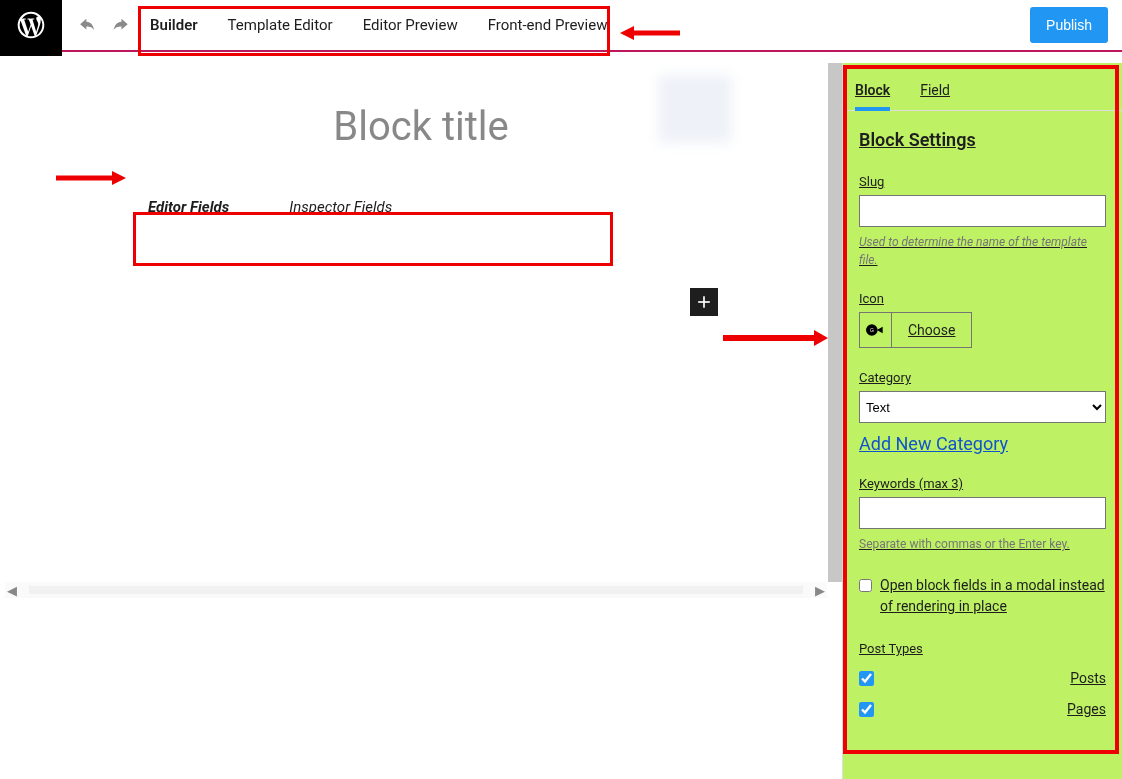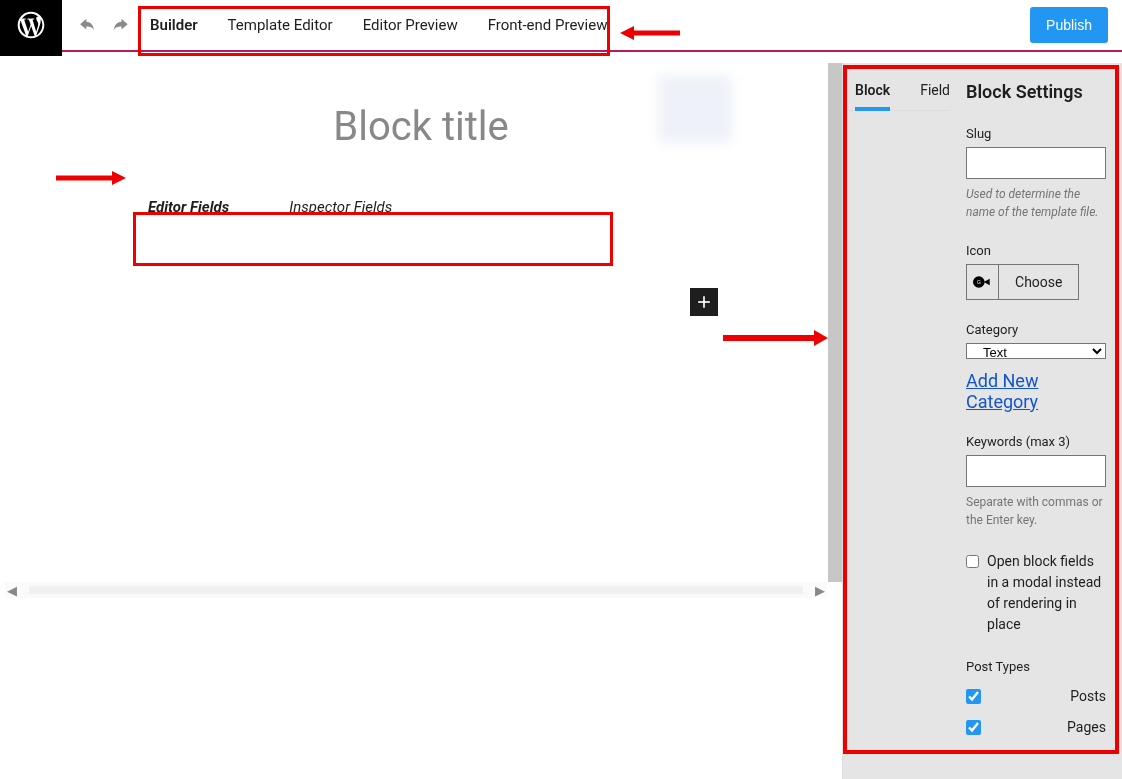--- a/index.html
+++ b/index.html
@@ -35,39 +35,39 @@
 
     .add-btn { position:absolute; left:690px; top:225px; width:28px; height:28px; background:#1e1e1e; display:flex; align-items:center; justify-content:center; cursor:pointer; }
     .add-btn svg { fill:#fff; width:20px; height:20px; }
 
     .canvas-vscroll { position:absolute; top:63px; right:280px; width:14px; height:519px; background:#f1f1f1; }
     .canvas-vscroll-thumb { position:absolute; top:0; left:0; width:100%; height:100%; background:#c7c7c7; border-radius:0; }
     .canvas-hscroll { position:absolute; left:5px; top:582px; width:822px; height:16px; background:#fafafa; display:flex; align-items:center; }
     .hscroll-track { flex:1; height:8px; background:#f1f1f1; margin:0 10px; }
     .hscroll-lbtn, .hscroll-rbtn { width:14px; height:14px; color:#888; display:flex; align-items:center; justify-content:center; }
 
-    .sidebar { width:280px; height:716px; border-left:1px solid #ddd; background:#e5e5e5; display:flex; position:relative; }
+    .sidebar { width:280px; height:716px; border-left:1px solid #ddd; background:#bef264; display:flex; flex-direction:column; position:relative;text-decoration:underline; }
     .side-tabs { display:flex; border-bottom:1px solid #ddd; height:48px; padding-left:12px; gap:30px; align-items:flex-end; }
     .side-tab { font-size:14px; padding-bottom:12px; cursor:pointer; position:relative; }
     .side-tab.active { font-weight:600; }
     .side-tab.active::after { content:""; position:absolute; left:0; right:0; bottom:-1px; height:4px; background:#2196f3; }
 
     .side-body { padding: 18px 16px 10px; overflow-y:auto; flex:1; }
     .section-title { font-weight:600; font-size:18px; margin-bottom:24px; }
     .field { margin-bottom:22px; }
     .field-label { font-size:13px; margin-bottom:6px; display:block; }
     .field input[type="text"] { width:100%; height:32px; border:1px solid #757575; padding:0 8px; }
     .helper { font-size:12px; font-style:italic; color:#757575; margin-top:6px; line-height:1.5; }
 
     .icon-row { display:flex; border:1px solid #757575; width:fit-content; }
     .icon-preview { width:32px; height:34px; display:flex; align-items:center; justify-content:center; border-right:1px solid #757575; }
     .icon-preview svg { width:20px; height:14px; }
     .choose-btn { padding:0 16px; display:flex; align-items:center; font-size:14px; cursor:pointer; }
 
-    .cat-select { width:100%; height:16px; border:1px solid #757575; padding:0 12px; font-size:13px; background:#fff; }
+    .cat-select { width:100%; height:32px; border:1px solid #757575; padding:0 2px; font-size:13px; background:#fff; }
     .add-cat { color:#1155cc; text-decoration:underline; font-size:18px; cursor:pointer; display:inline-block; margin-top:10px; }
 
     .checkbox-row { display:flex; align-items:flex-start; gap:8px; margin-bottom:10px; font-size:14px; line-height:1.5;justify-content:space-between; }
     .checkbox-row input { margin-top:3px; width:15px; height:15px; accent-color:#2196f3; }
 
     .redbox-sidebar { position:absolute; left:843px; top:65px; width:276px; height:689px; border:4px solid #e00; pointer-events:none; }
   </style>
 </head>
 <body>
 

